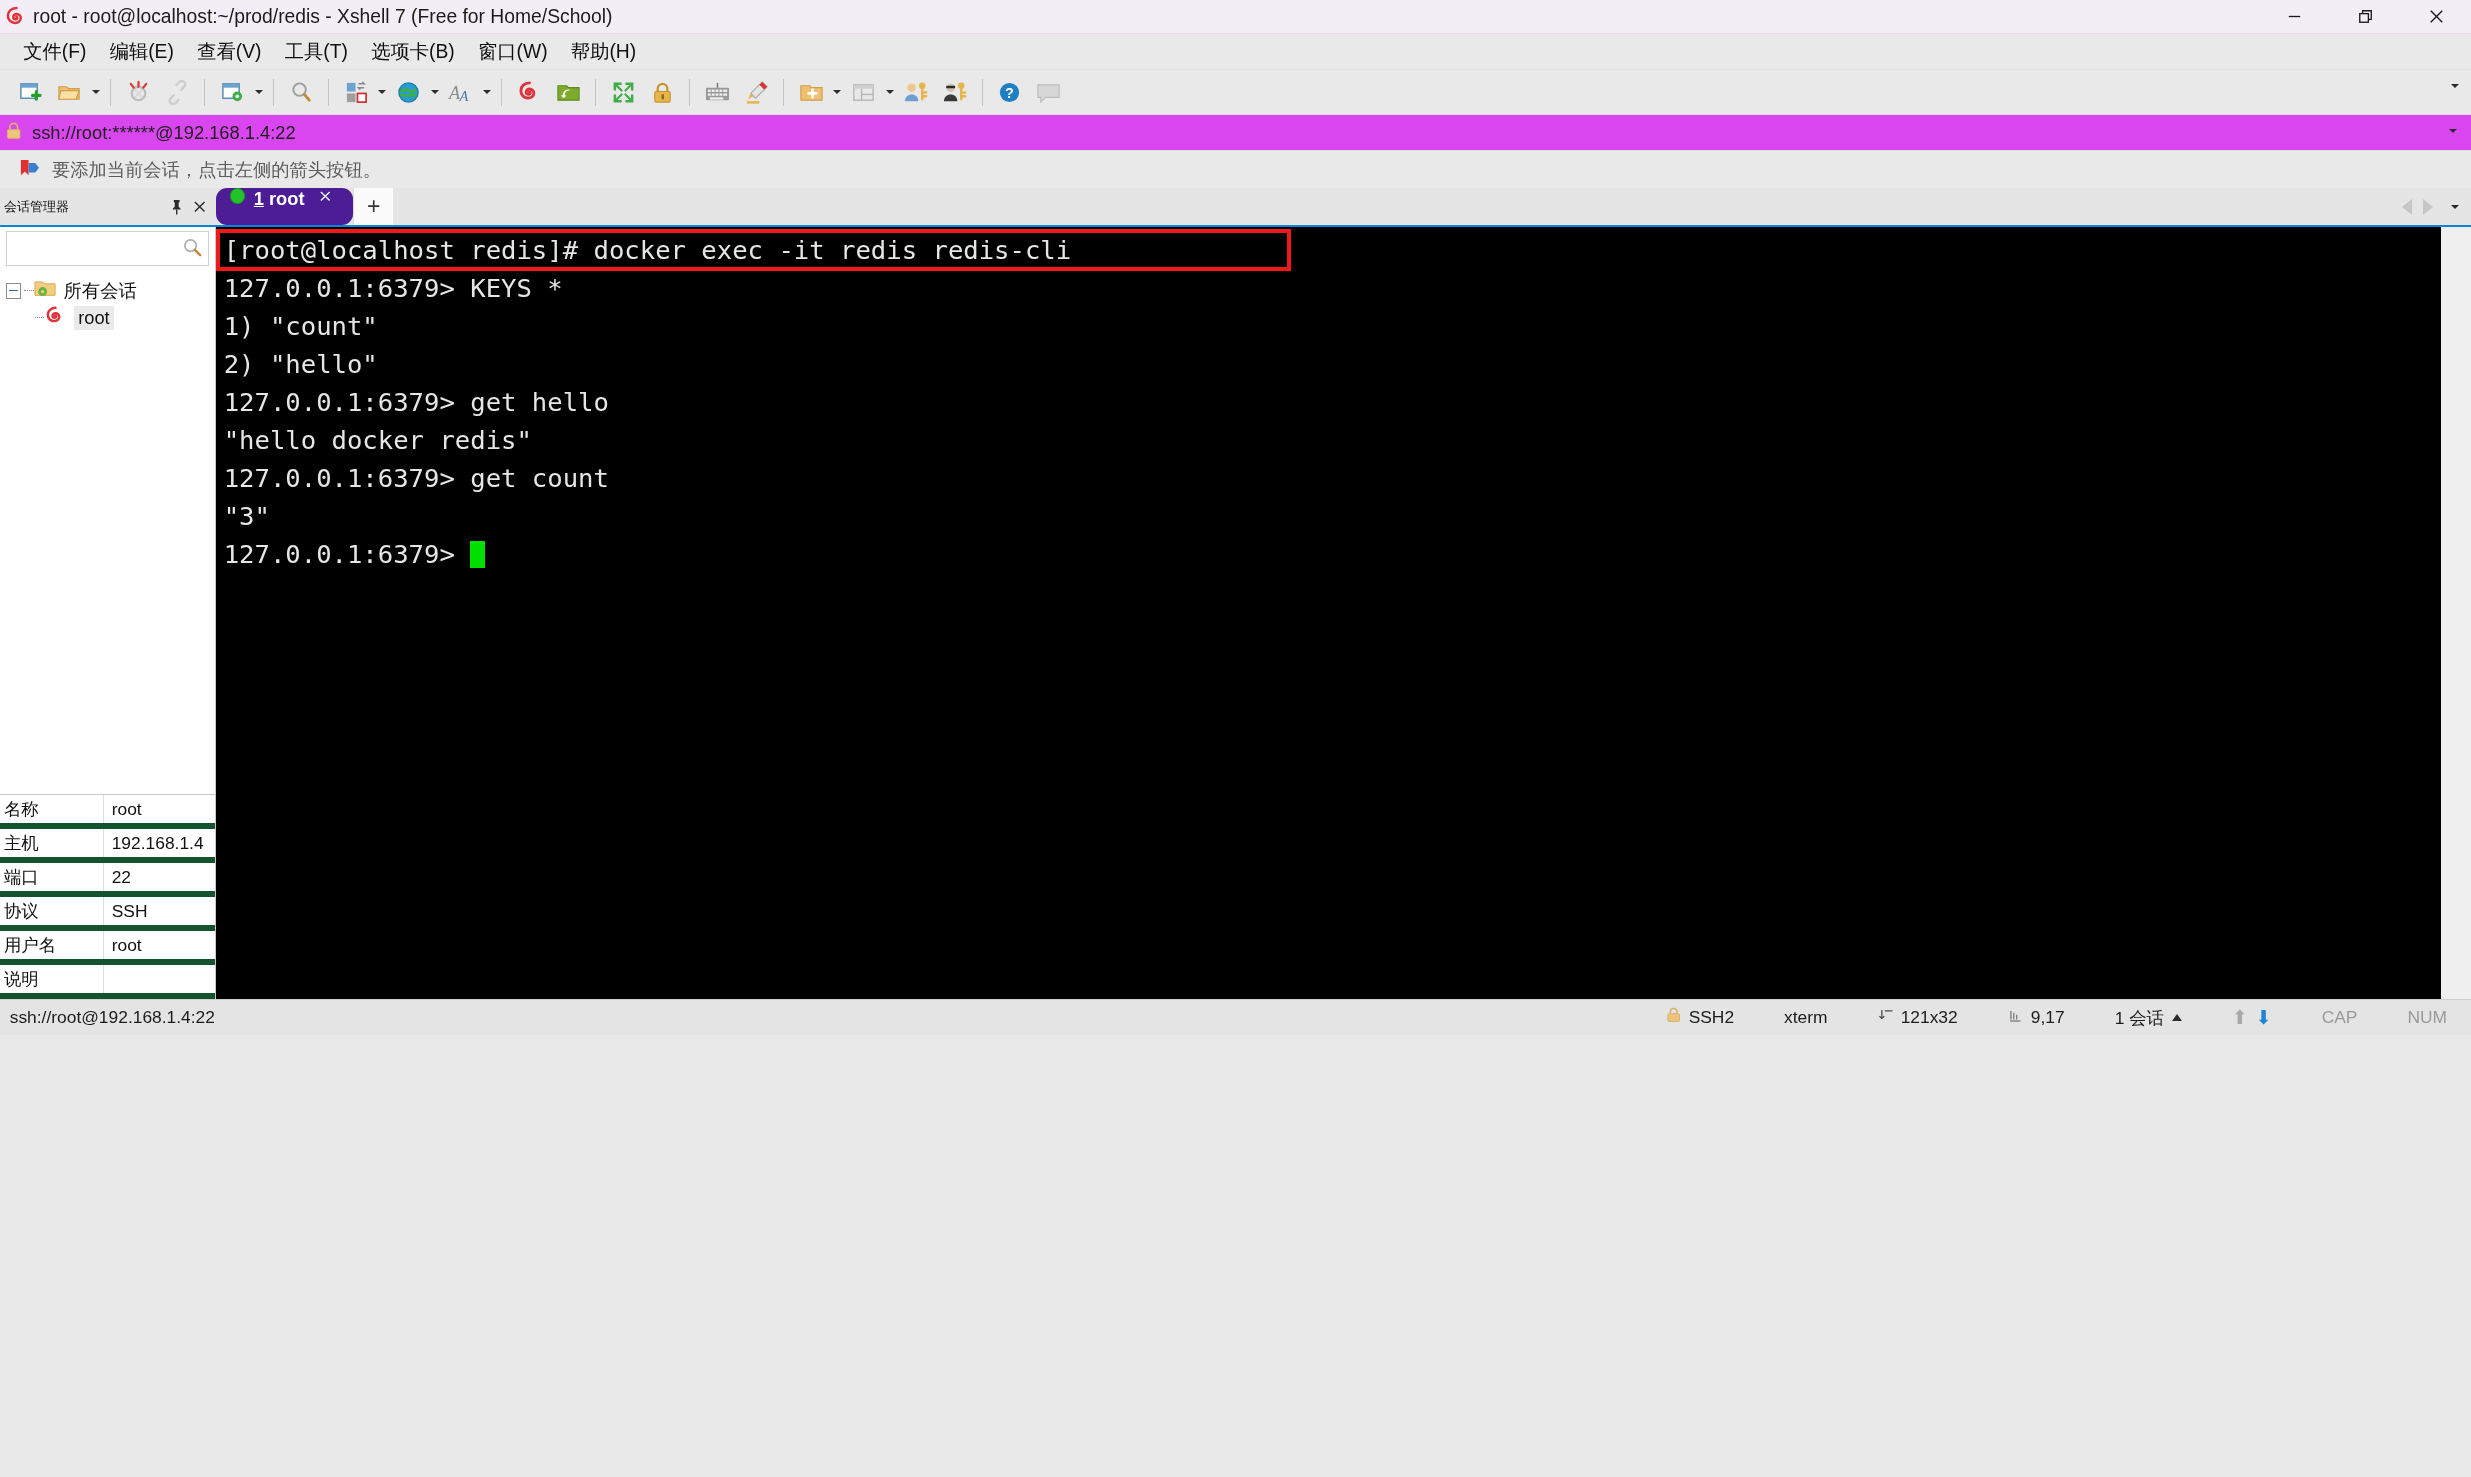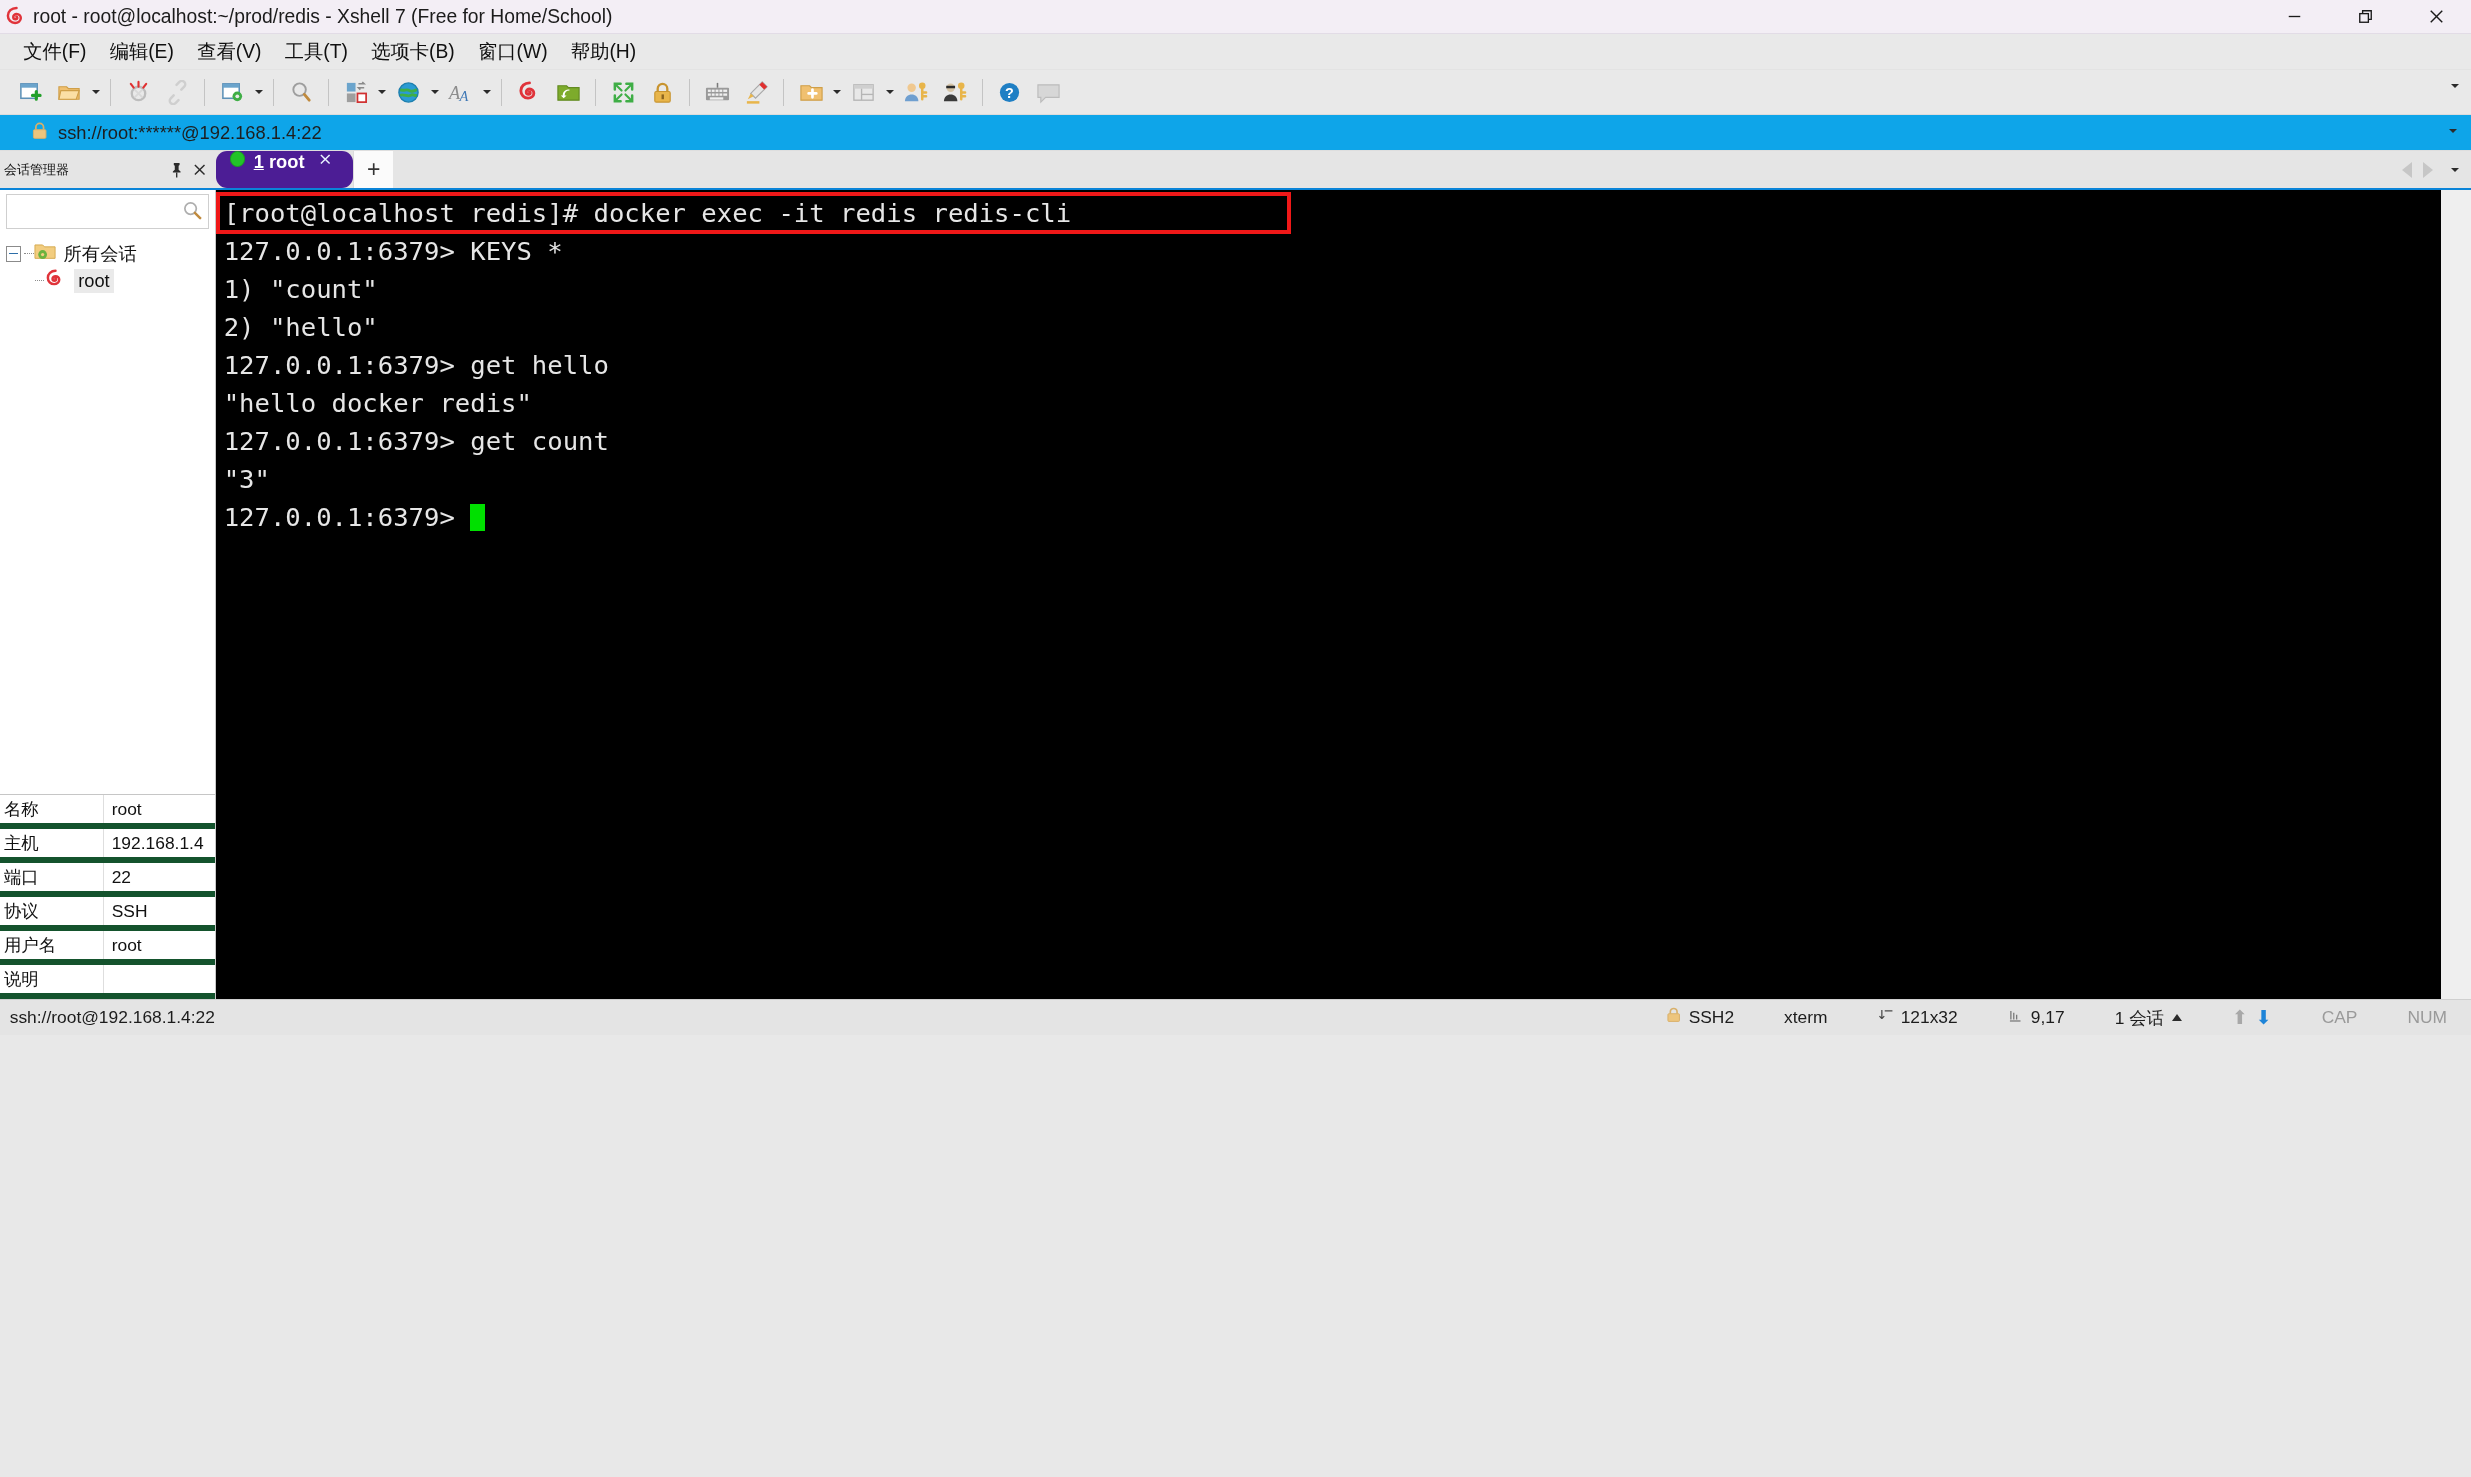--- a/index.html
+++ b/index.html
@@ -79,23 +79,23 @@
     border-right: 4.8px solid transparent;
     border-top: 4.8px solid #2b2b2b;
   }
   .tb-overflow {
     position: absolute; right: 13.5px; top: 13.5px;
   }
 
   
   .addrbar {
     height: 35px; min-height: 35px;
-    background: #0ea5e9;
+    background: #d946ef;
     display: flex; align-items: center;
-    padding-left: 31px;
+    padding-left: 5px;
     border-bottom: 1px solid #dedede;
     position: relative;
   }
   .addr-text {
     font-size: 18.3px; color: #1e1e1e; margin-left: 9.7px;
     white-space: nowrap;
   }
   .addr-caret { position: absolute; right: 15.4px; top: 13.5px; }
 
   
@@ -545,20 +545,29 @@
         <path d="M5 9V6.5a4 4 0 018 0V9" fill="none" stroke="#d8b06a" stroke-width="1.8"></path>
         <rect x="2.5" y="9" width="13" height="9" rx="1.2" fill="#edc57e" stroke="#d8b06a" stroke-width="1"></rect>
       </svg>
     </div>
     <div class="addr-text">ssh://root:******@192.168.1.4:22</div>
     <div class="addr-caret">
         <div class="caret-down"></div>
       </div>
   </div>
 
+  <div class="noticebar">
+    <div>
+      <svg width="21" height="19.3" viewBox="0 0 22 20">
+        <path d="M2 2h8v16l-4-4-4 4z" fill="#e03030"></path>
+        <path d="M10 5h7l4 5-4 5h-7z" fill="#3a7fd0"></path>
+      </svg>
+    </div>
+    <div class="notice-text">要添加当前会话，点击左侧的箭头按钮。</div>
+  </div>
 
   <div class="tabrow">
     <div class="sessmgr-head">
       <div class="sessmgr-title">会话管理器</div>
       <div class="sessmgr-btns">
         <div class="smallbtn">
           <svg width="15.4" height="17.4" viewBox="0 0 16 18">
             <path d="M5 2h6v2l-1 1v4l2 2v1H4v-1l2-2V5L5 4z" fill="#2b2b2b"></path>
             <line x1="8" y1="12" x2="8" y2="17" stroke="#2b2b2b" stroke-width="1.4"></line>
           </svg>

